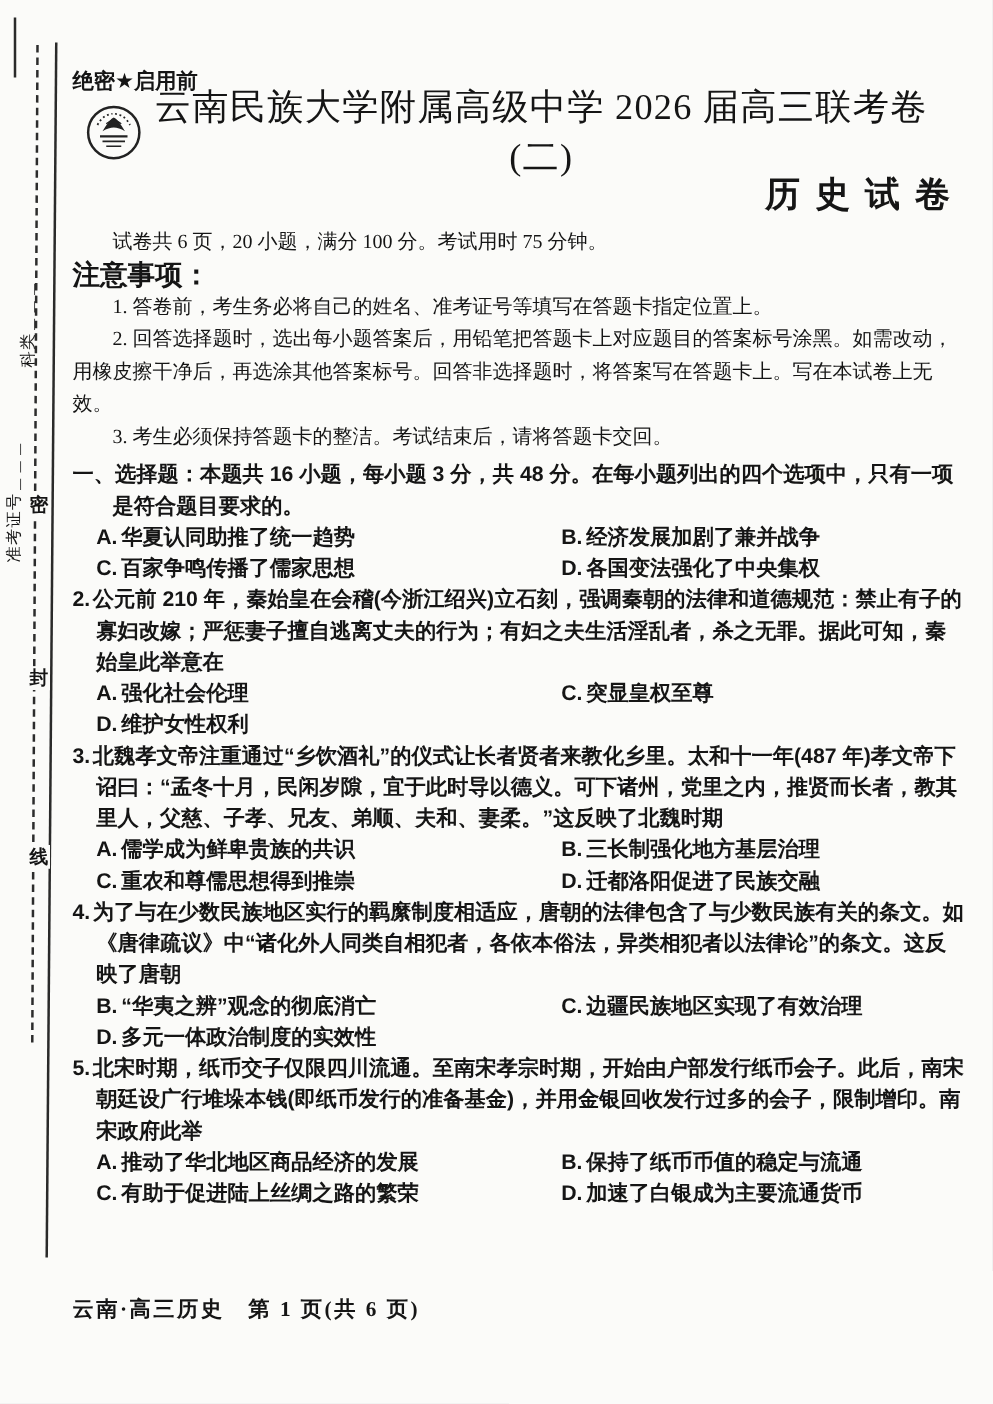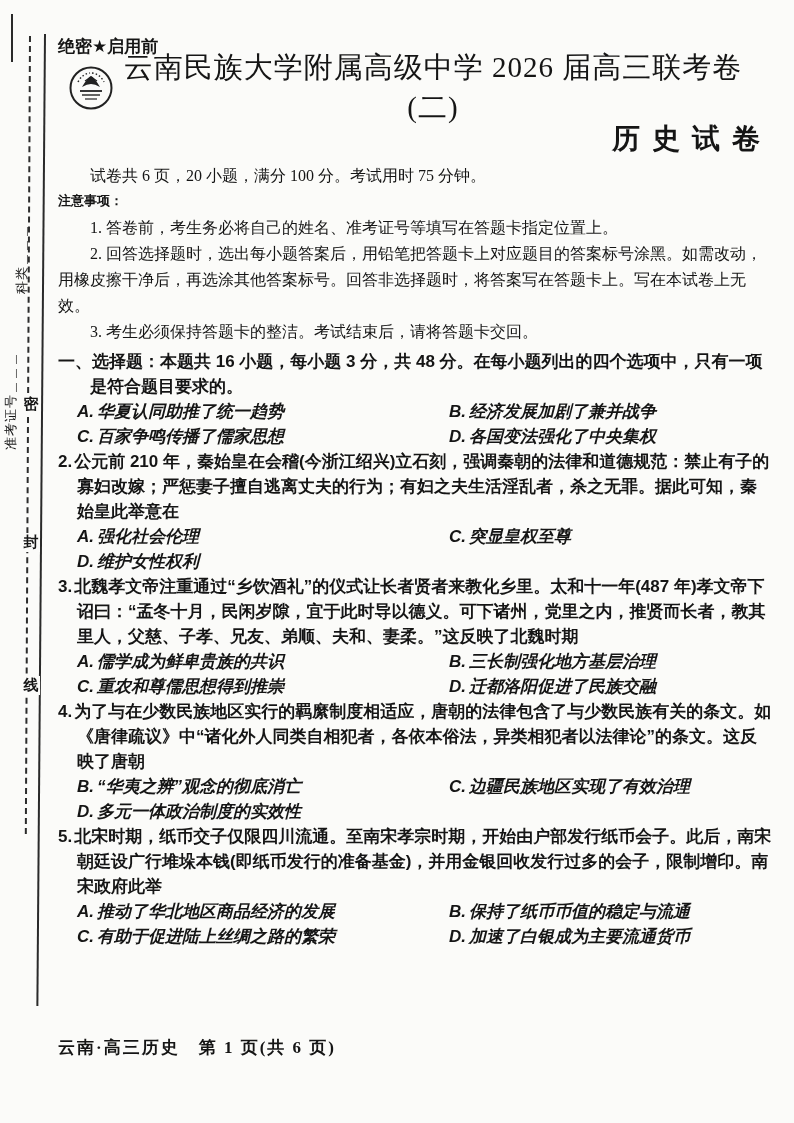--- a/index.html
+++ b/index.html
@@ -40,56 +40,56 @@
     font-size:13px;letter-spacing:1px;
     transform:rotate(-90deg);
   }
   .v-label.subject{left:-24px;top:250px;width:92px;text-align:center;}
   .v-label.examno{left:-45px;top:392px;width:112px;text-align:center;}
   .partial-field-line{
     position:absolute;left:11px;top:14px;
     width:2px;height:48px;background:#2a2a2a;
   }
   
-  .content{position:absolute;left:58px;top:35px;width:714px;}
+  .content{position:absolute;left:58px;top:53px;width:714px;}
   .classified{
     font-family:"Liberation Sans","DejaVu Sans",sans-serif;
     font-weight:700;font-size:17px;line-height:24px;
   }
   .title-row{display:flex;align-items:center;margin-top:4px;height:50px;}
   .logo{flex:0 0 auto;margin-left:10px;width:46px;height:46px;}
   .school-title{
     flex:1;text-align:center;
     font-size:29px;letter-spacing:1px;
     padding-right:20px;
   }
   .paper-title{
     text-align:right;
     font-size:28px;font-weight:700;
     letter-spacing:12px;text-indent:12px;
     margin:8px 0 6px 0;line-height:36px;
   }
   .meta-line,.notice-item{font-size:16px;line-height:26px;}
   .indent2{ text-indent:32px; }
   .notice-title{
-    font-family:Liberation Mono, monospace;
-    font-weight:700;font-size:13px;line-height:26px;
+    font-family:Liberation Serif, serif;
+    font-weight:700;font-size:22px;line-height:26px;
   }
   .section-title{
     font-family:"Liberation Sans","DejaVu Sans",sans-serif;
     font-weight:700;font-size:17px;line-height:25px;
     padding-left:32px;text-indent:-32px;margin-top:4px;
   }
   .question{
     font-family:"Liberation Sans","DejaVu Sans",sans-serif;
     font-weight:600;font-size:17px;line-height:25px;
   }
   .stem{padding-left:19px;text-indent:-19px;}
   .qnum{margin-right:2px;}
-  .options{padding-left:19px;display:grid;grid-template-columns:372px 1fr;font-style:italic;}
+  .options{padding-left:19px;display:grid;grid-template-columns:372px 1fr;}
   .opt-label{margin-right:3px;}
   .footer{
     position:absolute;left:58px;top:1036px;width:700px;
     text-align:left;
     font-size:17px;font-weight:700;letter-spacing:2px;
   }
 </style>
 </head>
 <body>
 

